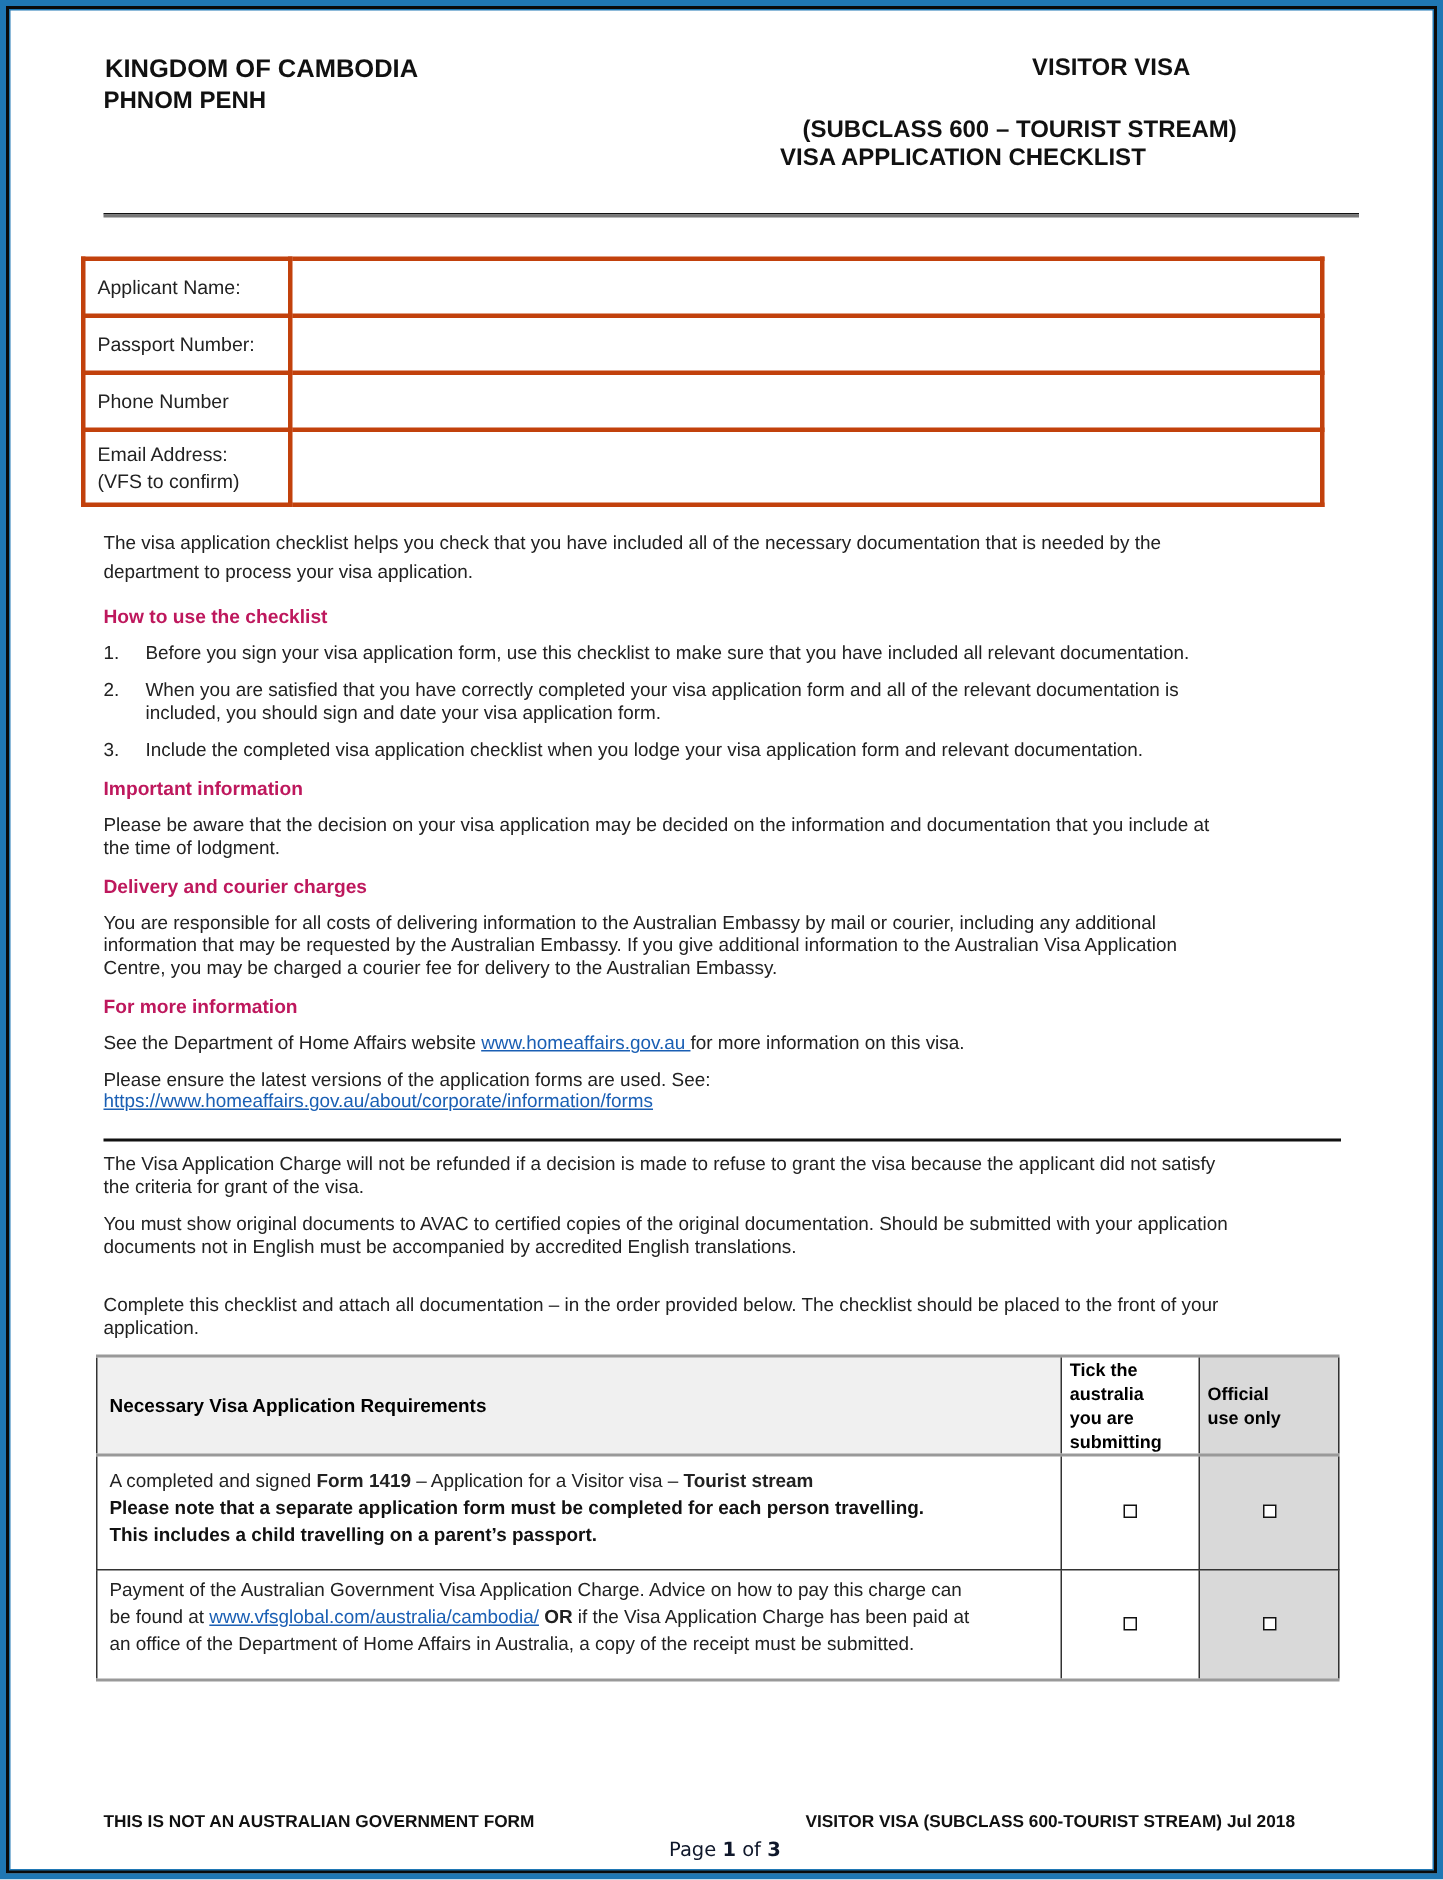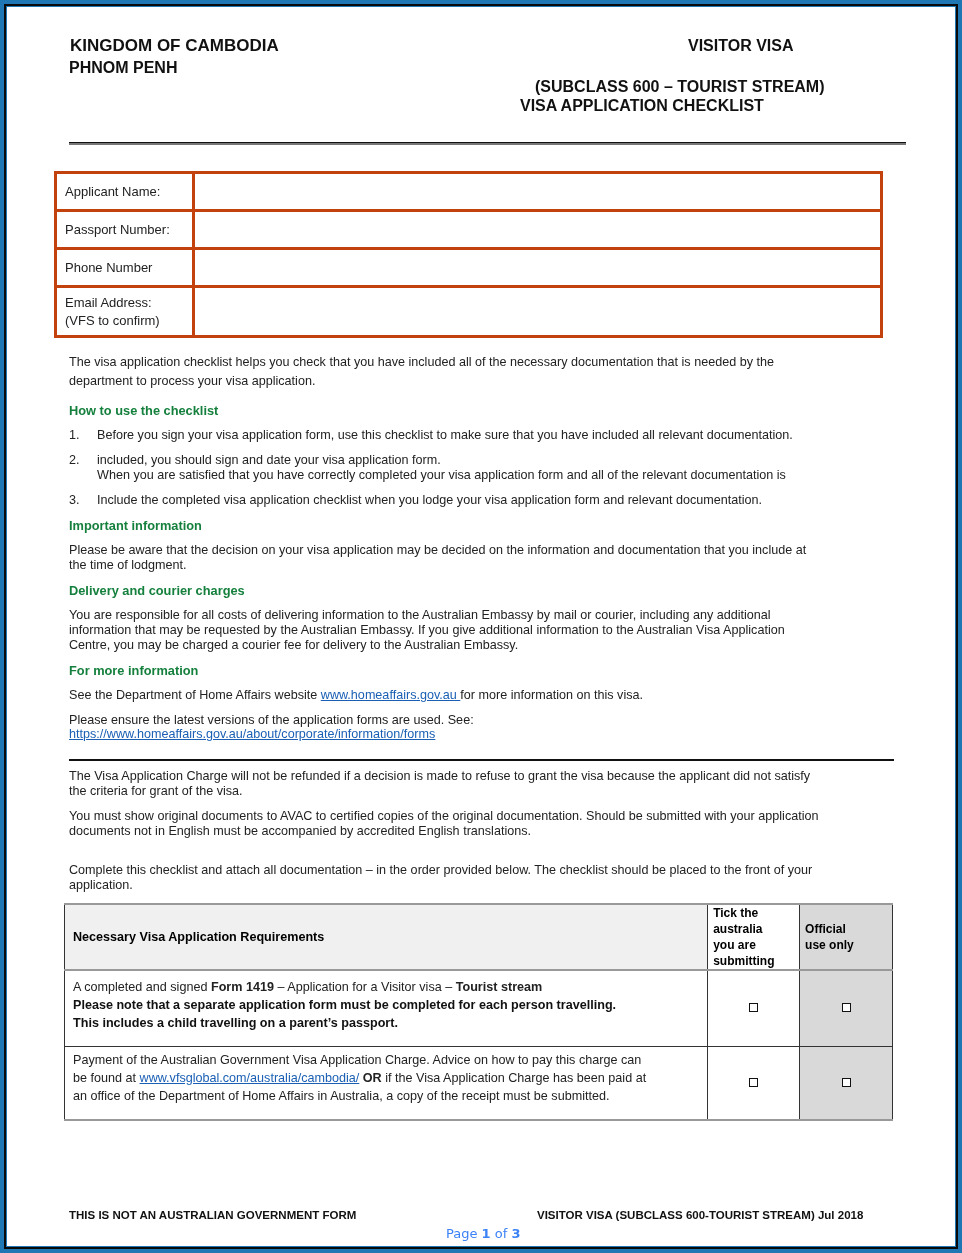--- a/index.html
+++ b/index.html
@@ -27,21 +27,21 @@
       border-collapse: collapse; font-size: 13px;
     }
     .info-table td { border: 3px solid #c2410c; padding: 0 8px; vertical-align: middle; color: #222; }
     .info-table td.lbl { width: 138px; }
     .info-table tr.r1 td { height: 38px; }
     .info-table tr.r2 td { height: 38px; border-top: 1.5px solid #222; }
     .info-table tr.r3 td { height: 38px; }
     .info-table tr.r4 td { height: 50px; line-height: 18px; }
 
     .body-text { position: absolute; left: 69px; width: 830px; font-size: 12.6px; color: #222; line-height: 15px; }
-    .h { position: absolute; left: 69px; font-size: 12.8px; font-weight: bold; color: #15803d; }
+    .h { position: absolute; left: 69px; font-size: 12.8px; font-weight: bold; color: #be185d; }
     .ol-item { position: absolute; left: 69px; width: 830px; font-size: 12.6px; color: #222; line-height: 15px; }
     .ol-item .num { position: absolute; left: 0; }
     .ol-item .txt { display: block; margin-left: 28px; }
 
     a.link { color: #1a5fb4; text-decoration: underline; }
 
     .mid-rule { position: absolute; left: 69px; top: 759px; width: 825px; height: 2px; background: #111; }
 
     .req-table {
       position: absolute; left: 64px; top: 903px; width: 829px;
@@ -60,21 +60,21 @@
     .req-table td.off { background: #d9d9d9; text-align: center; vertical-align: middle; }
     .req-table tbody tr.row1 td { height: 76px; border-top: 2px solid #c4b5fd; }
     .req-table tbody tr.row2 td { height: 74px; border-bottom: 2px solid #999; }
     .req-table td.desc .bold-note { font-weight: bold; color: #111; }
     .cb {
       display: inline-block; width: 9px; height: 9px; border: 1.3px solid #111; background: #fff;
     }
 
     .ftr-left { position: absolute; left: 69px; top: 1209px; font-size: 11.5px; font-weight: bold; }
     .ftr-right { position: absolute; left: 537px; top: 1209px; font-size: 11.5px; font-weight: bold; }
-    .ftr-page { position: absolute; left: 446px; top: 1226px; font-size: 13px; font-family: "DejaVu Sans", sans-serif; color: #3b82f6; }
+    .ftr-page { position: absolute; left: 446px; top: 1226px; font-size: 13px; font-family: "DejaVu Sans", sans-serif; color: #0f172a; }
     .ftr-page b { font-weight: bold; }
   </style>
 </head>
 <body>
 
 <div class="frame"></div>
 
 <div class="hdr-left-1">KINGDOM OF CAMBODIA</div>
 <div class="hdr-left-2">PHNOM PENH</div>
 <div class="hdr-right-1">VISITOR VISA</div>
@@ -111,22 +111,22 @@
   <div style="margin-top:4px;">department to process your visa application.</div>
 </div>
 
 <div class="h" style="top:403px;">How to use the checklist</div>
 <div class="ol-item" style="top:428px;">
   <span class="num">1.</span>
   <span class="txt">Before you sign your visa application form, use this checklist to make sure that you have included all relevant documentation.</span>
 </div>
 <div class="ol-item" style="top:453px;">
   <span class="num">2.</span>
+  <span class="txt">When you are satisfied that you have correctly completed your visa application form and all of the relevant documentation is</span>
   <span class="txt">included, you should sign and date your visa application form.</span>
-  <span class="txt">When you are satisfied that you have correctly completed your visa application form and all of the relevant documentation is</span>
 </div>
 <div class="ol-item" style="top:493px;">
   <span class="num">3.</span>
   <span class="txt">Include the completed visa application checklist when you lodge your visa application form and relevant documentation.</span>
 </div>
 
 <div class="h" style="top:518px;">Important information</div>
 <div class="body-text" style="top:543px;">
   <div>Please be aware that the decision on your visa application may be decided on the information and documentation that you include at</div>
   <div>the time of lodgment.</div>

